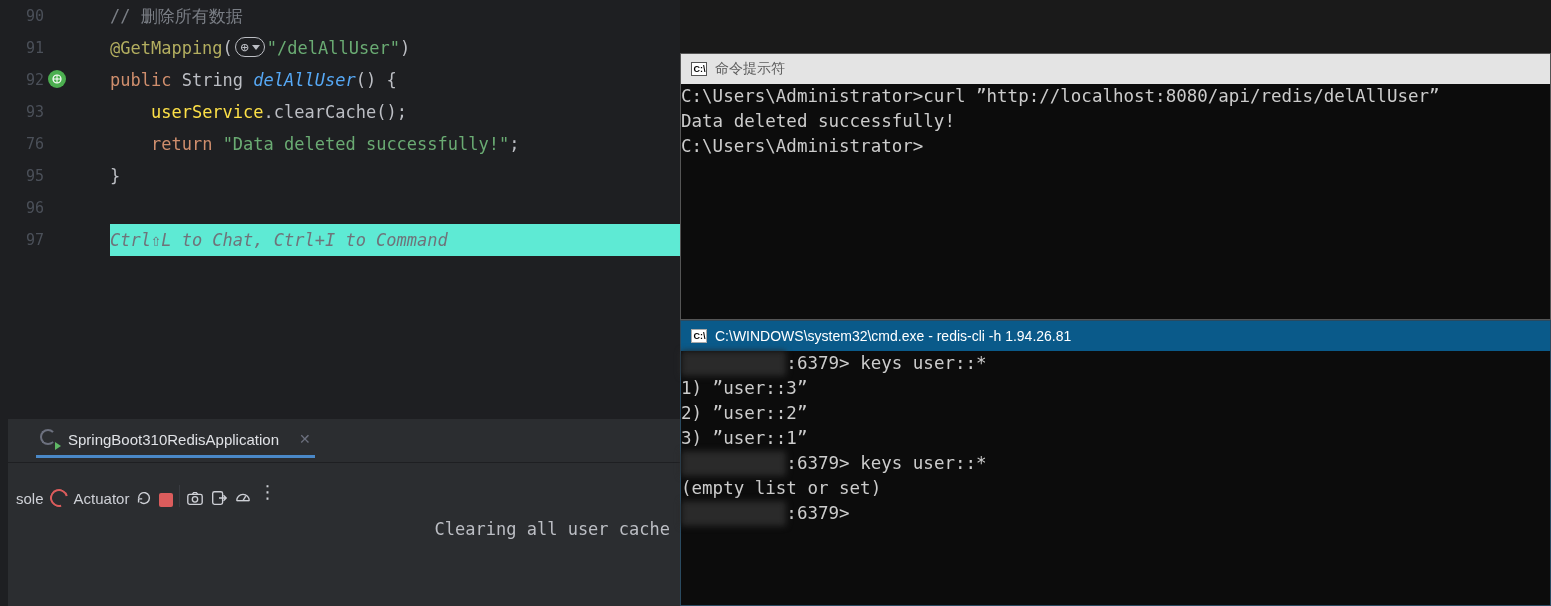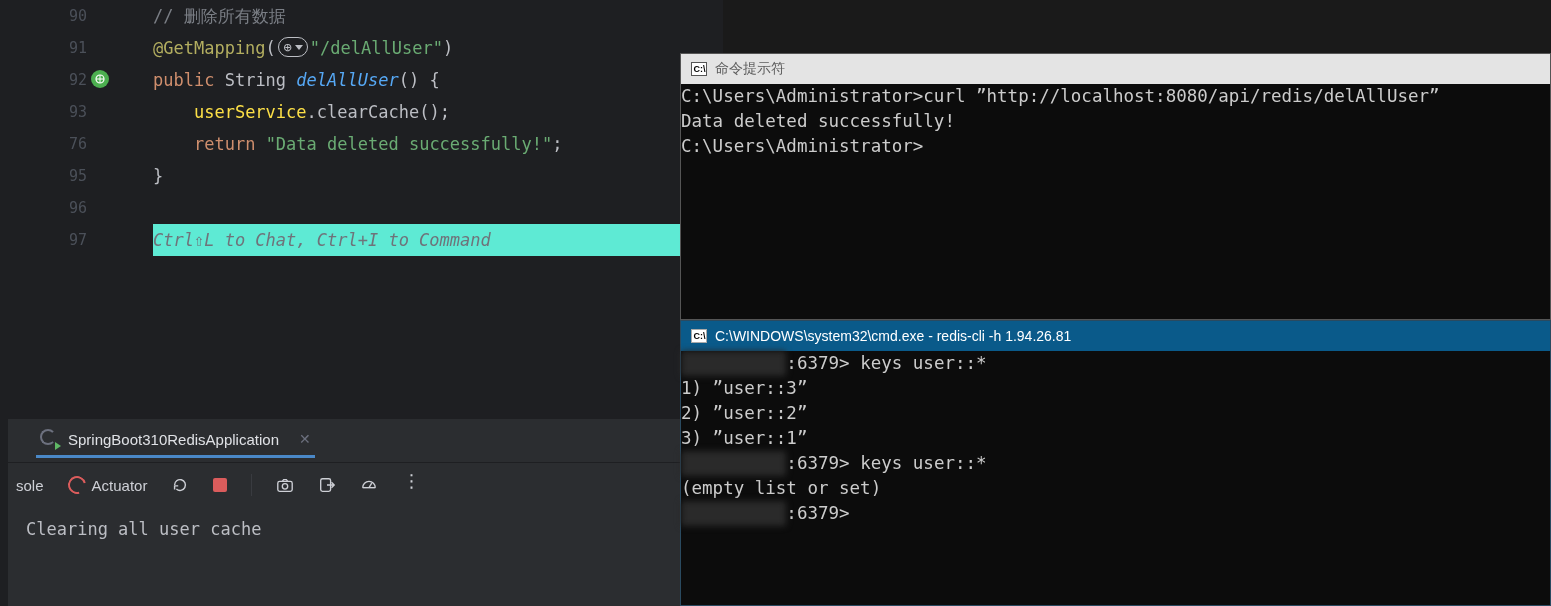--- a/index.html
+++ b/index.html
@@ -12,21 +12,20 @@
   overflow: hidden;
   position: relative;
 }
 .editor-panel {
   position: absolute;
   left: 0; top: 0;
   width: 680px;
   height: 492px;
   background: #1e1f22;
   display: flex;
-  margin-left: 43px;
 }
 .gutter {
   width: 72px;
   background: #1e1f22;
   text-align: right;
   padding-right: 28px;
   color: #4b5059;
   font-size: 15px;
   line-height: 32px;
   padding-top: 0;
@@ -118,22 +117,22 @@
   content:""; position:absolute;
   right:-1px; bottom:-1px;
   border-left: 6px solid #5fb865;
   border-top: 4px solid transparent;
   border-bottom: 4px solid transparent;
 }
 .run-tab .close { color:#6c707e; margin-left:12px;font-size:14px; }
 
 .tool-row {
   height: 44px;
-  display:flex; align-items:center;
-  gap: 24px;
+  display:flex; align-items:flex-end;
+  gap: 6px;
   padding: 0 8px;
   color: #ced0d6;
   font-family: "Segoe UI", sans-serif;
   font-size: 15px;
 }
 .tool-row .item { display:flex; align-items:center; gap:6px; cursor:pointer; }
 .tool-row .sole-text { color:#ced0d6; }
 .tool-row .actuator { color:#ced0d6; }
 .tool-row .actuator-icon {
   width:18px;height:18px;
@@ -144,20 +143,21 @@
 .tool-row svg { width:18px; height:18px; }
 .tool-row .stop { width:14px;height:14px;background:#db5c5c;border-radius:2px;display:block; }
 .tool-row .divider { width:1px;height:22px;background:#393b40; }
 .tool-row .dots { font-size:18px;color:#ced0d6;letter-spacing:1px;position:relative;top:-4px; }
 
 .console-output {
   padding: 12px 18px;
   font-size: 17px;
   font-family: "Consolas", monospace;
   color: #bcbec4;
+  text-align: right;
 }
 
 
 .cmd-window {
   position: absolute;
   left: 680px; top: 53px;
   width: 871px;
   height: 267px;
   background: #0c0c0c;
   border: 1px solid #555;

